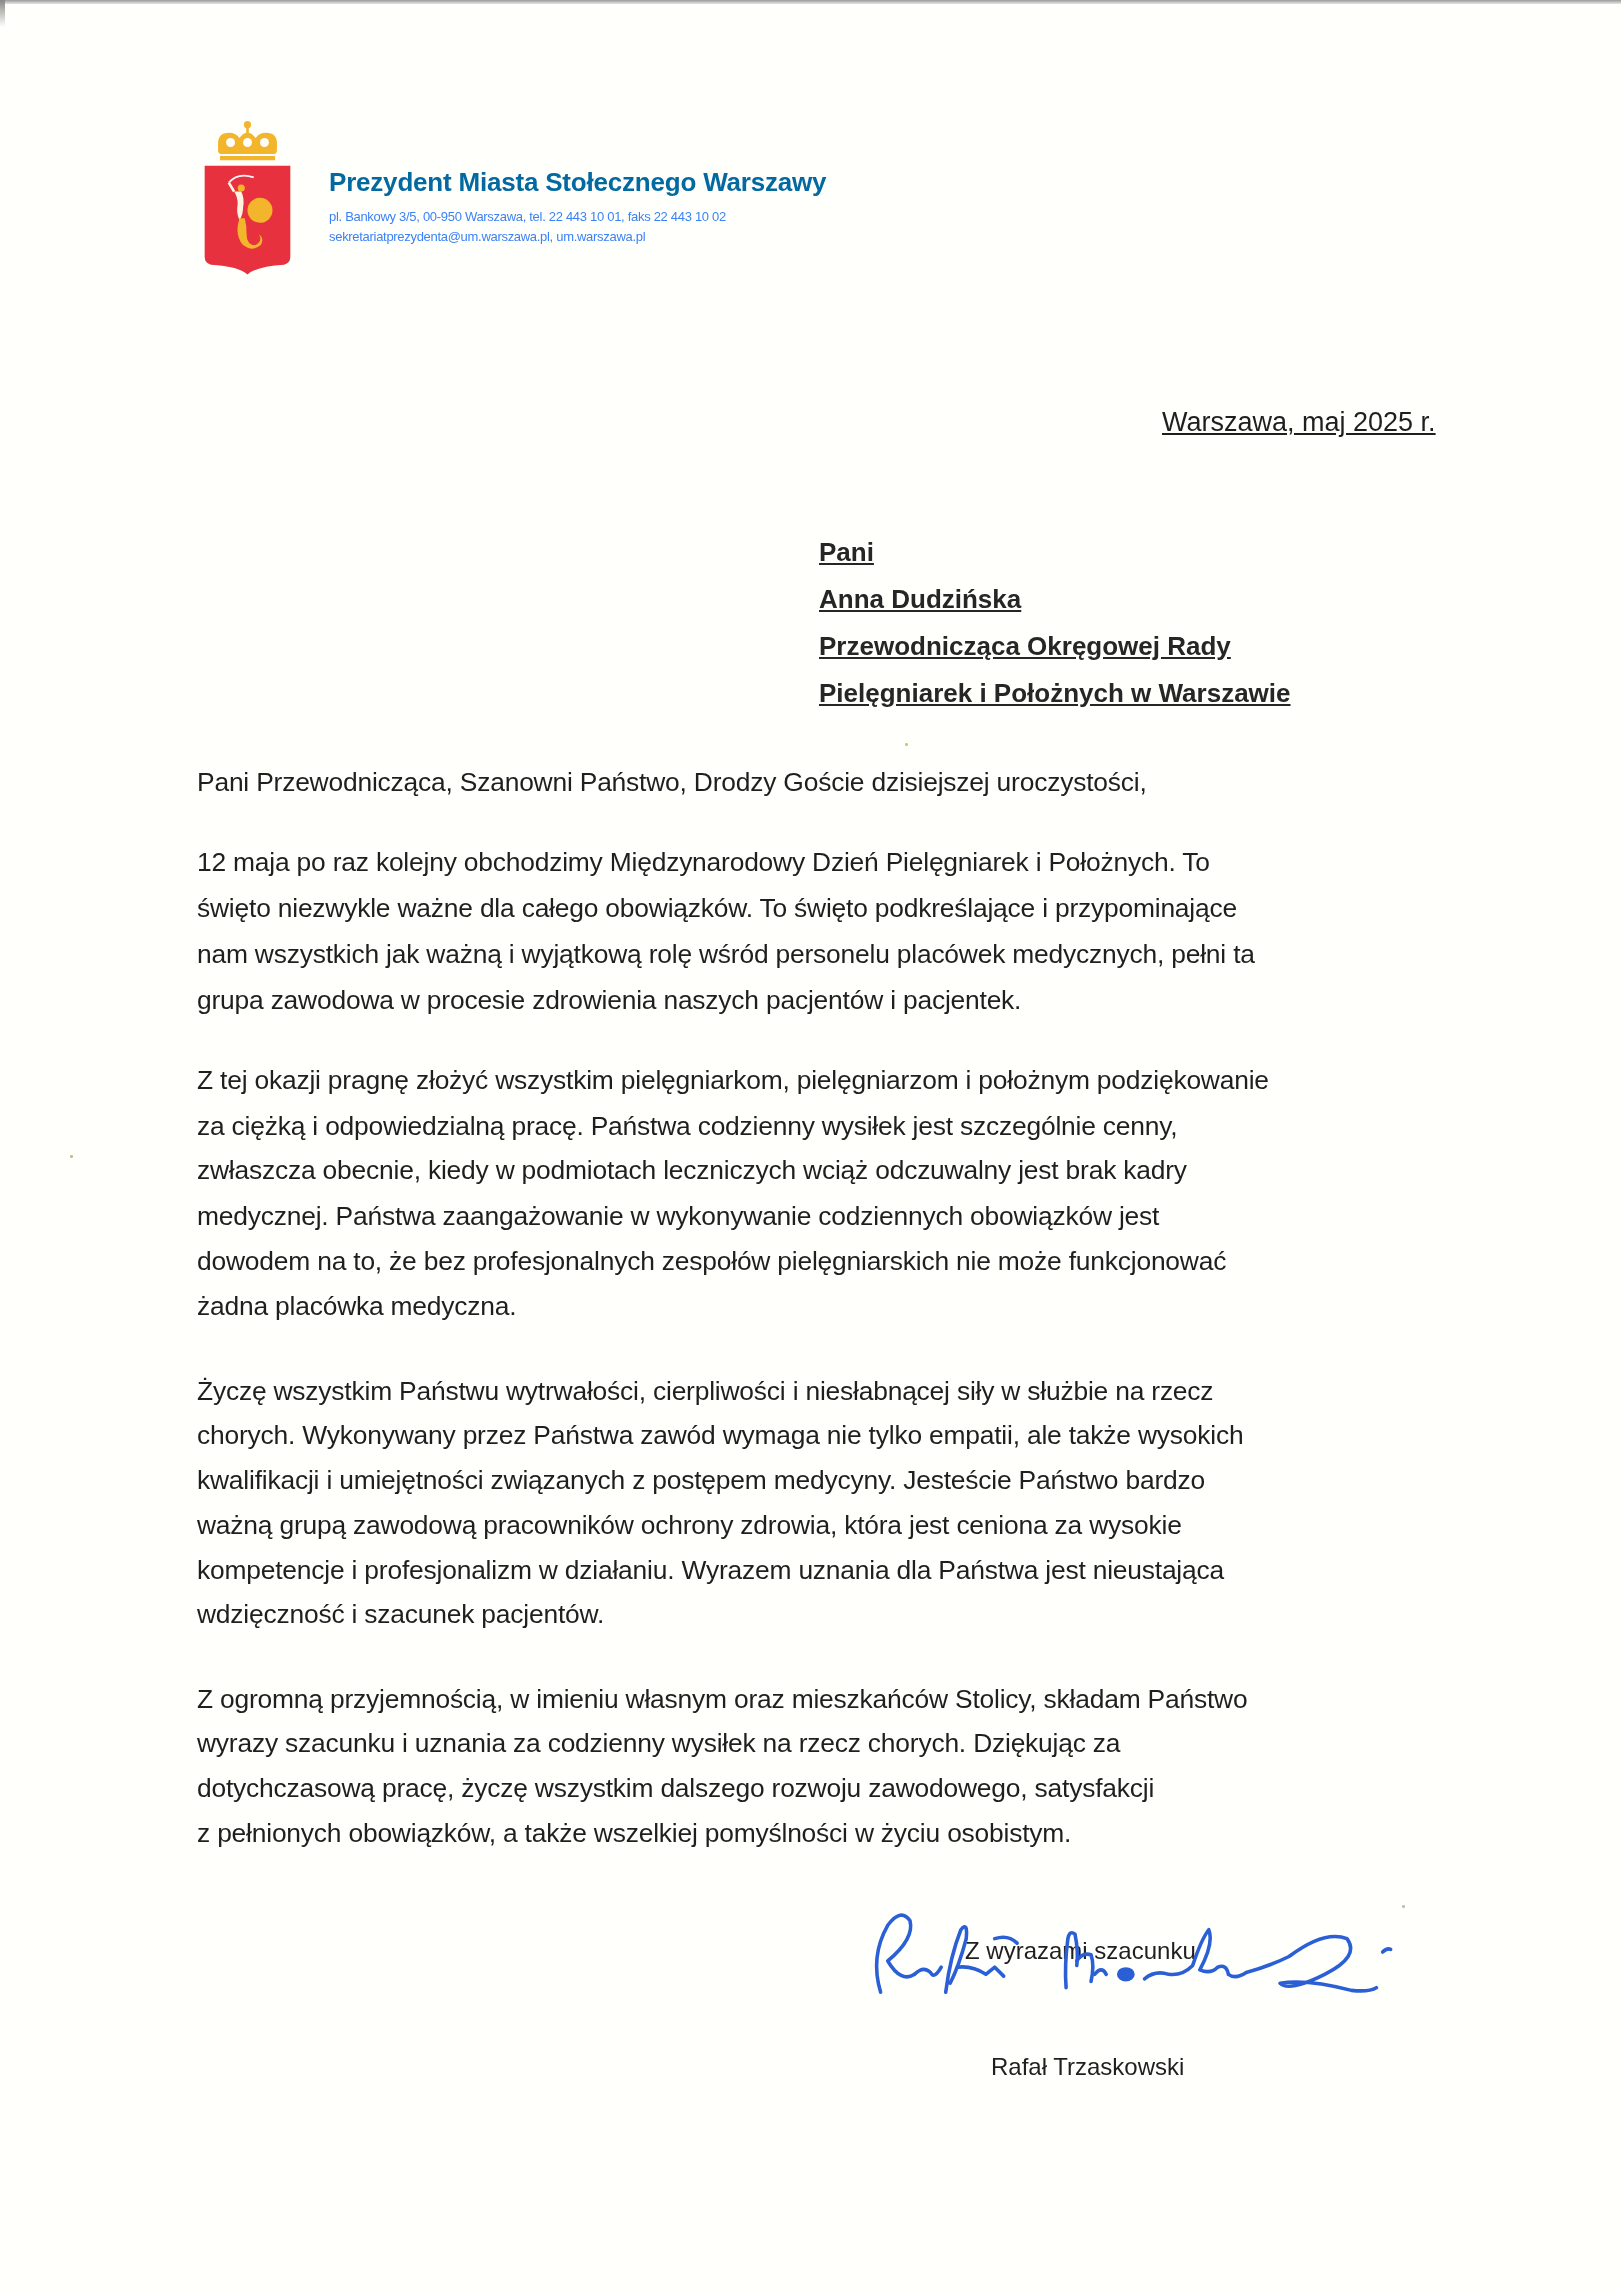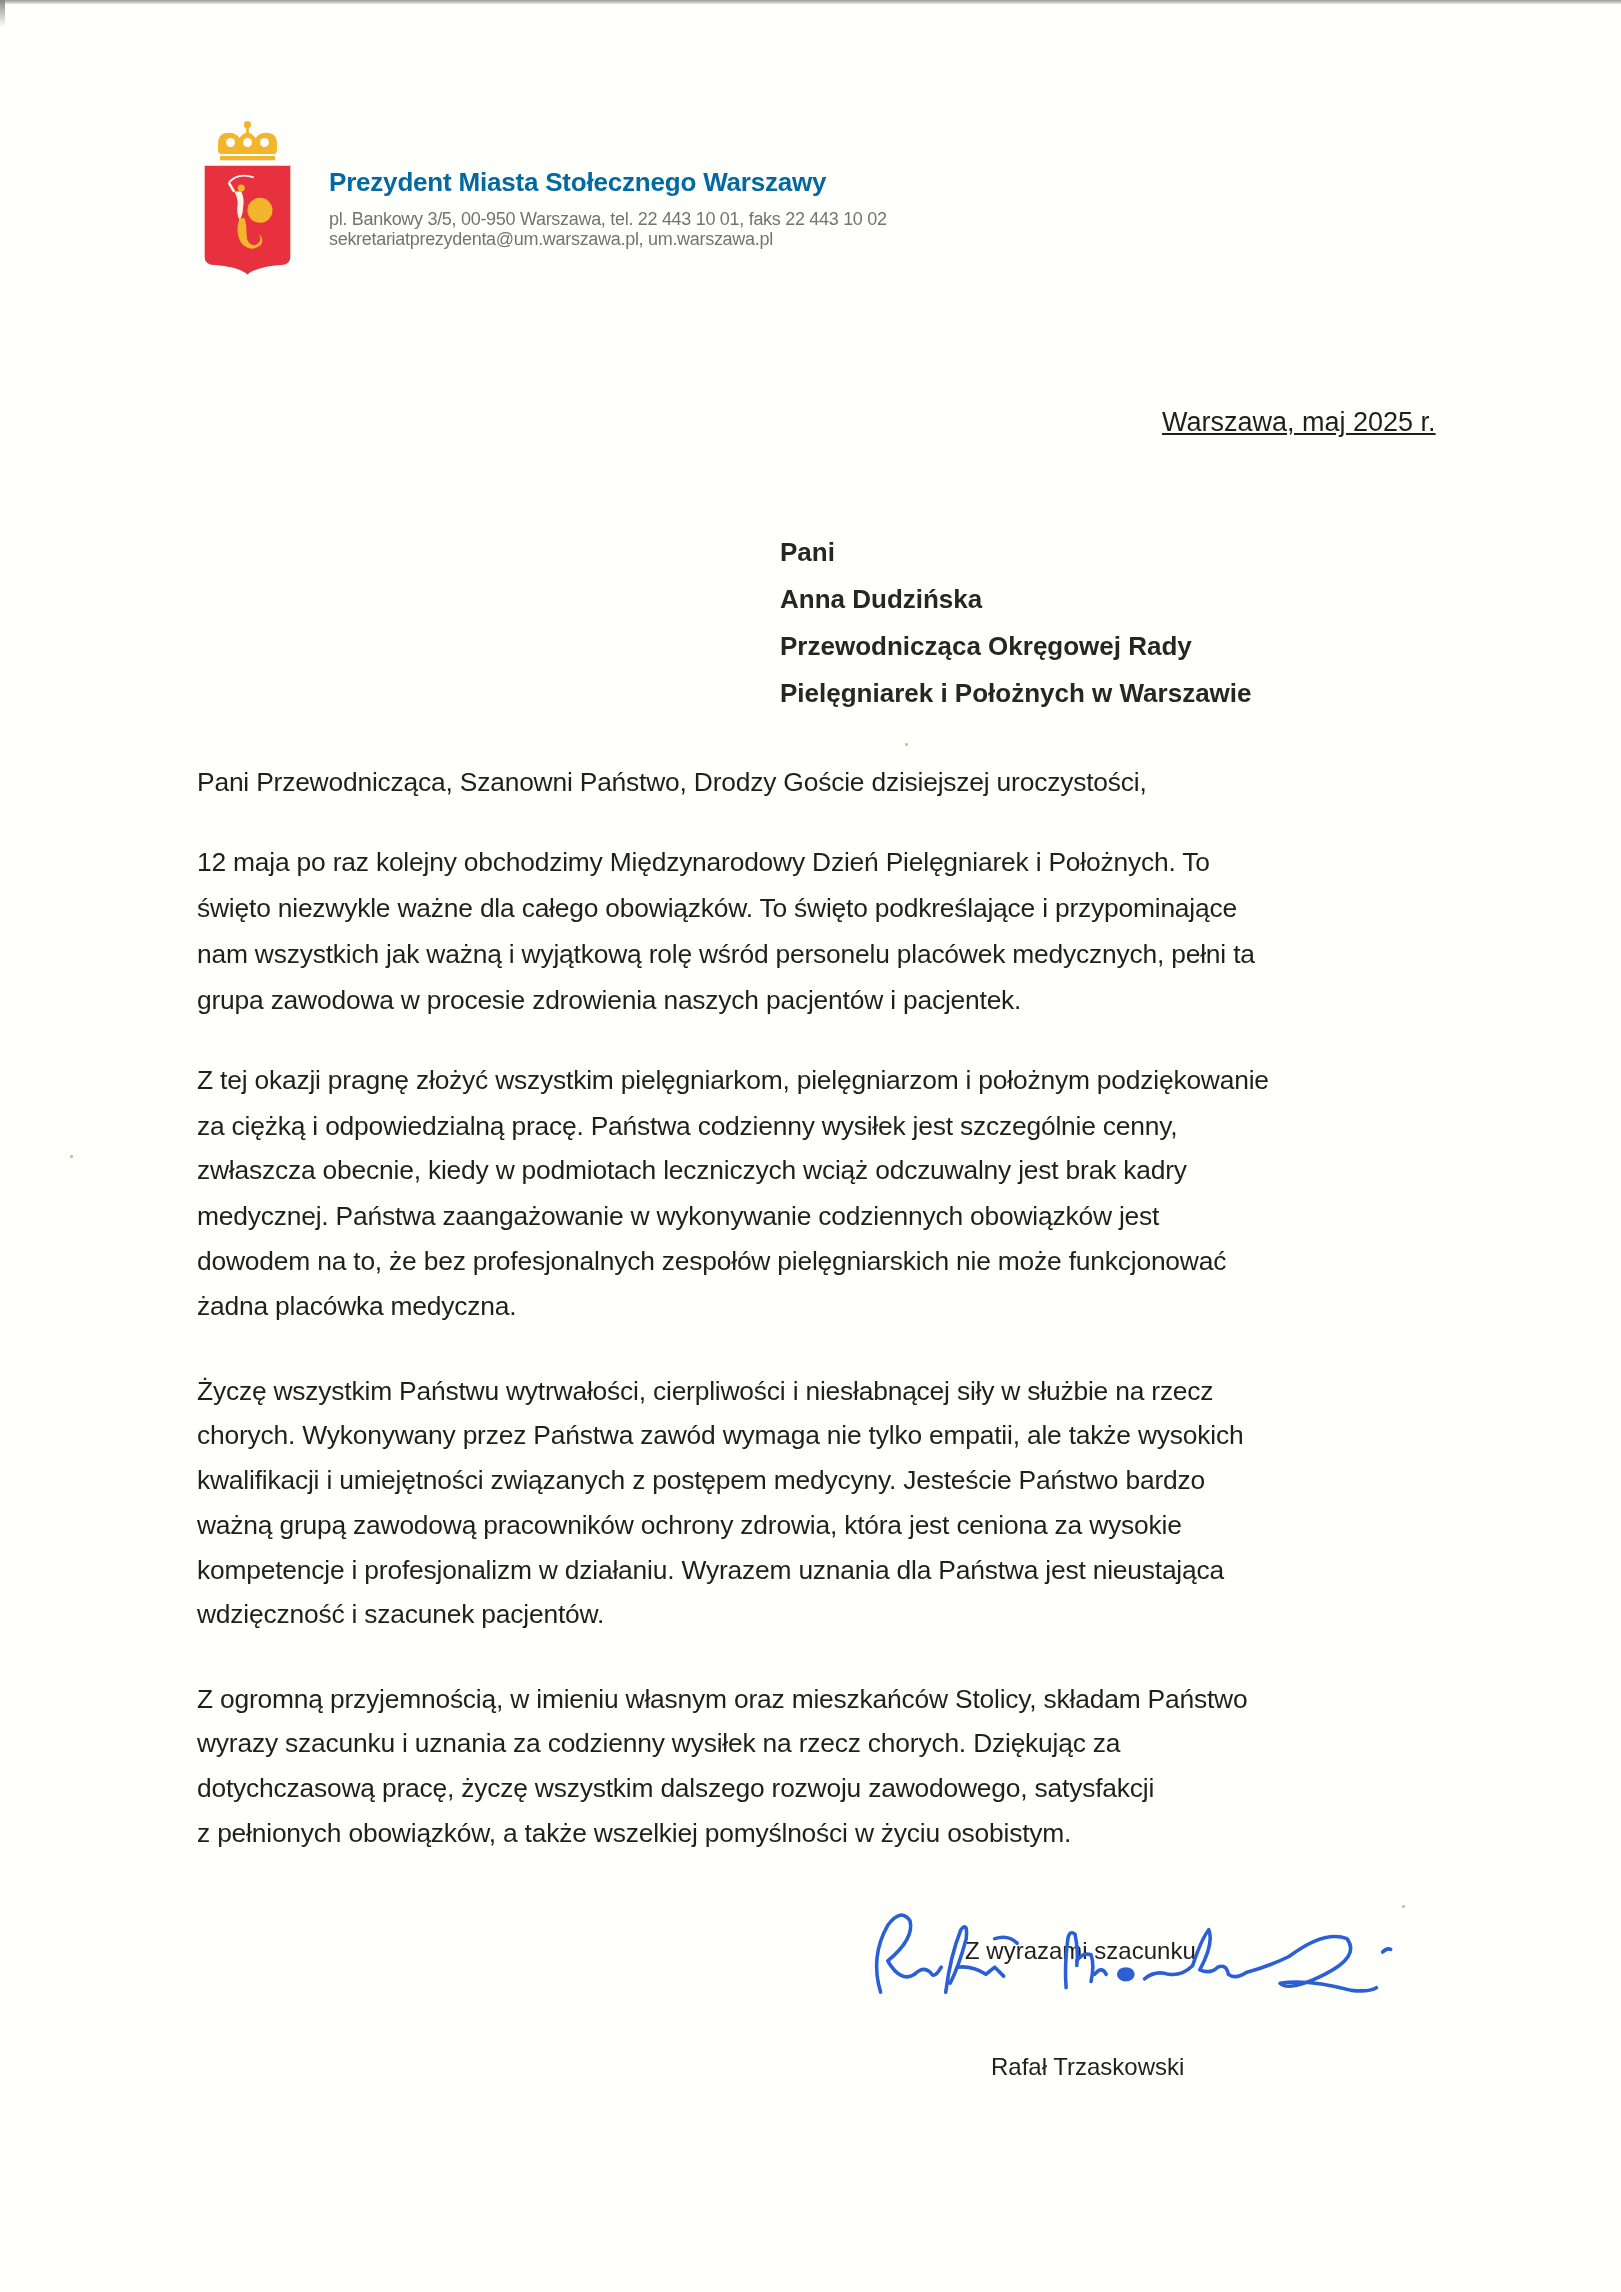--- a/index.html
+++ b/index.html
@@ -7,23 +7,23 @@
     width: 1621px; height: 2293px; position: relative; overflow: hidden;
     background: #fffffc;
     font-family: "Liberation Sans", sans-serif;
     color: #1f1f1f;
   }
   .scan-edge { position: absolute; left: 0; top: 0; width: 1621px; height: 3.6px; background: linear-gradient(#9a9a9a, #e8e8e8); }
   .scan-corner { position: absolute; left: 0; top: 0; width: 4.5px; height: 27px; background: linear-gradient(#888, #fffffc); }
   .abs { position: absolute; white-space: nowrap; }
   .logo { position: absolute; left: 202px; top: 118px; width: 91px; height: 157px; }
   .hdr-title { left: 329px; top: 167px; font-size: 26px; font-weight: bold; color: #0369a1; letter-spacing: -0.2px; }
-  .hdr-line { left: 329px; font-size: 18px; color: #737373; letter-spacing: -0.3px; }
+  .hdr-line { left: 329px; font-size: 13px; color: #3b82f6; letter-spacing: -0.3px; }
   .date { left: 1162px; top: 407px; font-size: 27px; text-decoration: underline; }
-  .recipient { left: 780px; font-size: 26px; font-weight: bold; color: #262626; }
+  .recipient { left: 819px; font-size: 26px; font-weight: bold; color: #262626; text-decoration: underline; }
   .body-line { left: 197px; font-size: 26.4px; letter-spacing: -0.2px; }
   .closing { left: 965px; top: 1937px; font-size: 24px; }
   .signer { left: 991px; top: 2053px; font-size: 24px; }
   .signature { position: absolute; left: 860px; top: 1903px; width: 537px; height: 107px; }
   .speck { position: absolute; width: 2.7px; height: 2.7px; border-radius: 50%; background: #d8c94a; }
 </style>
 </head>
 <body>
 
 <div class="scan-edge"></div>

